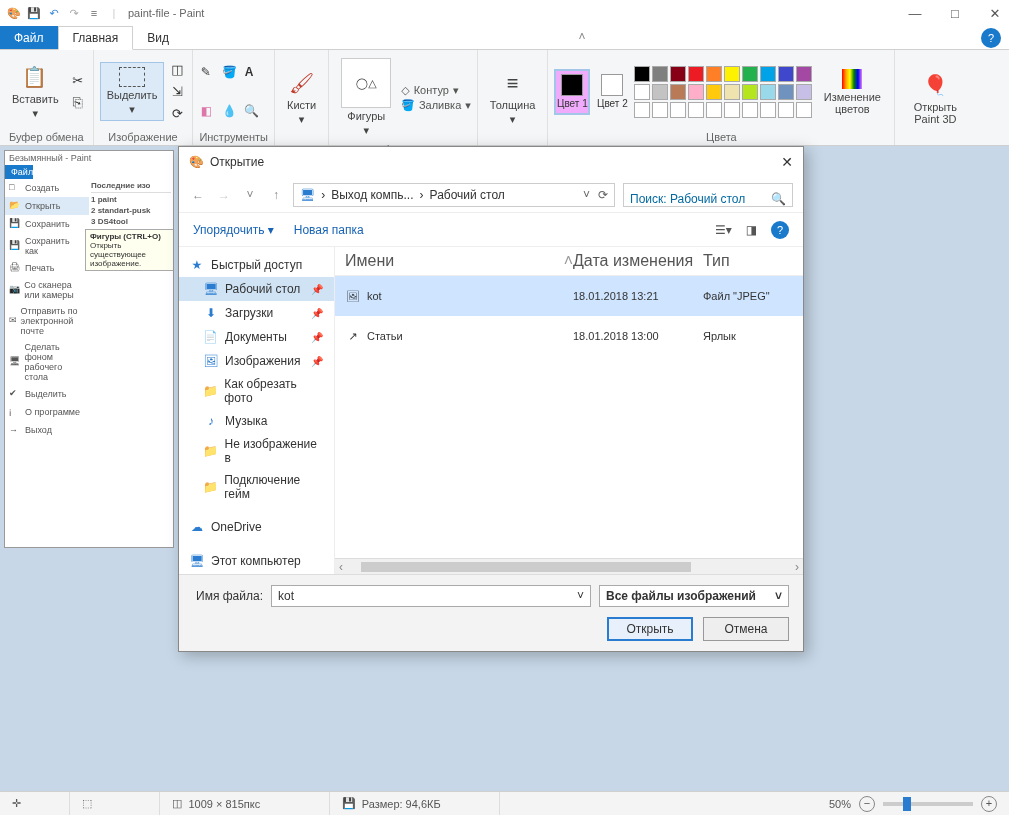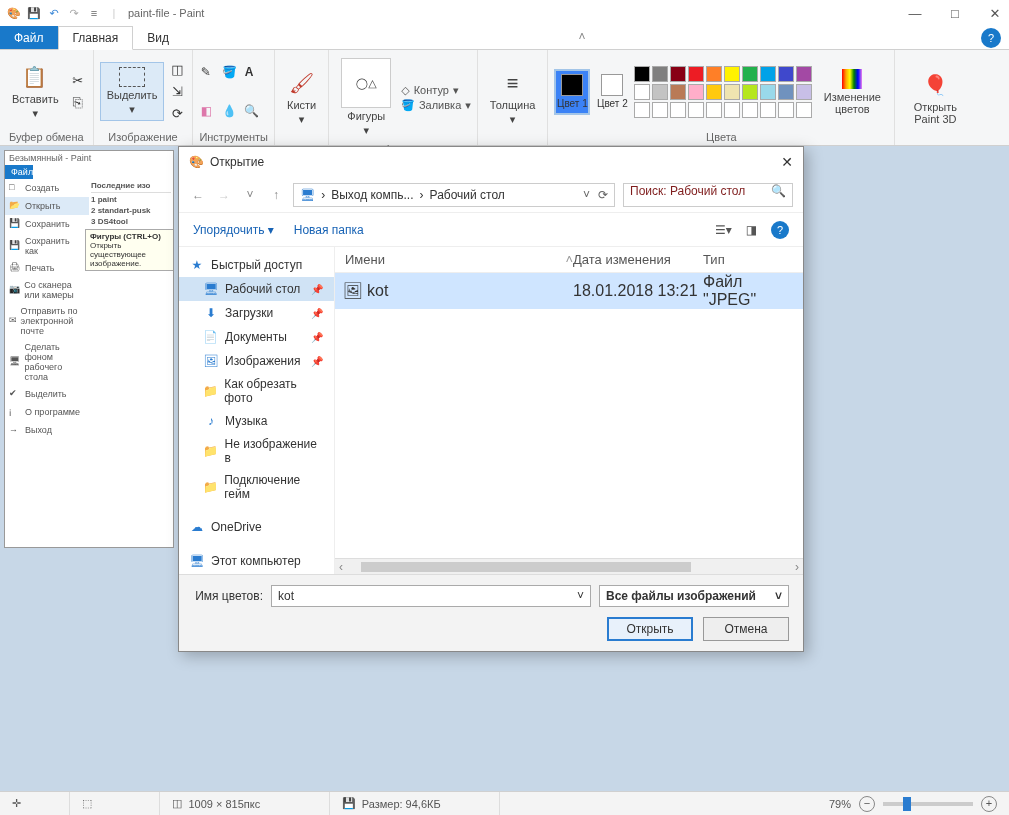--- a/index.html
+++ b/index.html
@@ -27,21 +27,21 @@
 .group-body { display: flex; align-items: center; gap: 4px; flex: 1; }
 .big-btn { display: flex; flex-direction: column; align-items: center; justify-content: center; gap: 2px; padding: 4px 6px; font-size: 11px; color: #444; cursor: default; }
 .big-btn .ico { width: 28px; height: 28px; display: flex; align-items: center; justify-content: center; font-size: 20px; }
 .big-btn.selected { background: #dceaf7; border: 1px solid #a3c5e8; }
 .small-btns { display: flex; flex-direction: column; gap: 4px; }
 .small-btns span { width: 18px; height: 18px; display: inline-flex; align-items: center; justify-content: center; font-size: 13px; }
 .shapes-box { width: 50px; height: 50px; border: 1px solid #ccc; background: #fff; display: flex; align-items: center; justify-content: center; }
 .shape-menu { display: flex; flex-direction: column; gap: 2px; font-size: 11px; color: #555; }
 .shape-menu div { display: flex; align-items: center; gap: 4px; }
 .color-pick { width: 36px; height: 46px; border: 2px solid transparent; display: flex; flex-direction: column; align-items: center; justify-content: center; gap: 2px; font-size: 10px; }
-.color-pick.sel { border-color: #a3c5e8; background: #3b82f6; }
+.color-pick.sel { border-color: #a3c5e8; background: #f0abfc; }
 .swatch-main { width: 22px; height: 22px; border: 1px solid #999; }
 .palette { display: flex; flex-direction: column; gap: 2px; }
 .palette-row { display: flex; gap: 2px; }
 .sw { width: 16px; height: 16px; border: 1px solid #aaa; }
 
 
 .canvas { background: #c7d7e7; position: absolute; top: 146px; left: 0; right: 0; bottom: 24px; }
 .thumb { position: absolute; top: 4px; left: 4px; width: 170px; height: 398px; background: #fff; border: 1px solid #999; font-size: 9px; overflow: hidden; }
 .thumb .t-title { background: #fff; padding: 2px 4px; color: #666; }
 .thumb .t-file { background: #1979ca; color: #fff; padding: 2px 6px; width: 28px; }
@@ -52,37 +52,37 @@
 .thumb .recent div{padding:1px 0;font-weight:bold;}
 .thumb .tooltip { position:absolute; background:#fffff0; border:1px solid #aaa; padding:2px 4px; font-size:8px; width:90px; top:78px; left:80px;}
 
 
 .dialog { position: absolute; top: 0px; left: 178px; width: 626px; height: 506px; background: #fff; border: 1px solid #888; box-shadow: 4px 4px 14px rgba(0,0,0,.25); display: flex; flex-direction: column; }
 .dlg-title { height: 30px; display: flex; align-items: center; padding: 0 10px; font-size: 12px; }
 .dlg-title .close { margin-left: auto; font-size: 14px; cursor: default; }
 .dlg-nav { height: 36px; display: flex; align-items: center; gap: 8px; padding: 0 10px; border-bottom: 1px solid #eee; }
 .dlg-nav .arrow { color: #888; width: 18px; text-align: center; }
 .dlg-nav .crumb { display: flex; align-items: center; gap: 6px; border: 1px solid #ccc; height: 24px; padding: 0 6px; flex: 1; font-size: 12px; }
-.dlg-nav .search { border: 1px solid #ccc; height: 24px; width: 170px; display: flex; align-items: flex-start; padding: 0 6px; color: #7f1d1d; justify-content: space-between; gap: 25px; }
+.dlg-nav .search { border: 1px solid #ccc; height: 24px; width: 170px; display: flex; align-items: flex-end; padding: 0 6px; color: #0369a1; justify-content: space-between; gap: 25px; }
 .dlg-toolbar { height: 34px; display: flex; align-items: center; gap: 20px; padding: 0 14px; color: #1863b5; font-size: 12px; border-bottom: 1px solid #eee; }
 .dlg-toolbar .right { margin-left: auto; display: flex; gap: 14px; align-items: center; color: #555; }
 .dlg-toolbar .qm { width:18px; height:18px; border-radius:50%; background:#1979ca; color:#fff; display:flex; align-items:center; justify-content:center; font-size:11px;}
 .dlg-body { flex: 1; display: flex; overflow: hidden; }
 .nav-tree { width: 156px; border-right: 1px solid #eee; overflow-y: auto; padding: 6px 0; }
 .nav-item { display: flex; align-items: center; gap: 6px; padding: 4px 10px; font-size: 12px; color: #333; cursor: default; }
 .nav-item.sub { padding-left: 24px; }
 .nav-item.sel { background: #d0e3f5; }
 .nav-item .pin { margin-left: auto; color: #888; font-size: 10px; }
 .nav-ico { width: 16px; height: 16px; display: inline-flex; align-items: center; justify-content: center; font-size: 12px; }
 .file-list { flex: 1; display: flex; flex-direction: column; }
-.file-head { display: flex; font-size: 13px; color: #555; padding: 5px 10px; border-bottom: 1px solid #eee; }
+.file-head { display: flex; font-size: 16px; color: #555; padding: 5px 10px; border-bottom: 1px solid #eee; }
 .col-name { flex: 1; }
 .col-date { width: 130px; }
 .col-type { width: 90px; }
-.file-row { display: flex; padding: 0 10px; align-items: center; font-size: 16px; }
+.file-row { display: flex; padding: 12px 10px; align-items: center; font-size: 11px; }
 .file-row.sel { background: #cfe5ff; }
 .file-row .ic { width: 16px; height: 16px; margin-right: 6px; display:inline-flex; align-items:center; justify-content:center; }
 .dlg-scroll { height: 16px; background: #f0f0f0; border-top: 1px solid #ddd; display:flex; align-items:center;}
 .dlg-scroll .bar{ height:10px; background:#ccc; width:330px; margin-left:14px;}
 .dlg-footer { padding: 10px 14px; display: flex; flex-direction: column; gap: 10px; background: #f3f3f3; border-top: 1px solid #ddd; }
 .fn-row { display: flex; align-items: center; gap: 8px; }
 .fn-row label { font-size: 12px; width: 70px; text-align: right; }
 .fn-row .combo { border: 1px solid #aaa; background: #fff; height: 22px; flex: 1; display: flex; align-items: center; padding: 0 6px; justify-content: space-between; }
 .fn-row .combo.small { flex: 0 0 190px; font-weight: bold; }
 .btn-row { display: flex; gap: 10px; justify-content: flex-end; }
@@ -431,32 +431,37 @@
           <div class="col-name"><span>Имени</span> <span style="float:right;color:#999">˄</span></div>
           <div class="col-date">Дата изменения</div>
           <div class="col-type">Тип</div>
         </div>
         <div id="file-rows">
             <div class="file-row sel">
               <div class="col-name"><span class="ic">🖼</span>kot</div>
               <div class="col-date">18.01.2018 13:21</div>
               <div class="col-type">Файл "JPEG"</div>
             </div>
+            <div class="file-row">
+              <div class="col-name"><span class="ic">↗</span>Статьи</div>
+              <div class="col-date">18.01.2018 13:00</div>
+              <div class="col-type">Ярлык</div>
+            </div>
           </div>
         <div style="flex:1"></div>
         <div class="dlg-scroll">
             <span style="color:#888;padding:0 4px">‹</span>
             <div class="bar"></div>
             <span style="margin-left:auto;color:#888;padding:0 4px">›</span>
           </div>
       </div>
     </div>
     <div class="dlg-footer">
       <div class="fn-row">
-        <label>Имя цветов:</label>
+        <label>Имя файла:</label>
         <div class="combo">
             <span>kot</span>
             <span>˅</span>
           </div>
         <div class="combo small">
             <span>Все файлы изображений</span>
             <span>˅</span>
           </div>
       </div>
       <div class="btn-row">
@@ -476,20 +481,20 @@
     </div>
   <div class="cell" style="width:170px">
       <span>◫</span>
       <span>1009 × 815пкс</span>
     </div>
   <div class="cell" style="width:170px">
       <span>💾</span>
       <span>Размер: 94,6КБ</span>
     </div>
   <div class="zoom">
-    <span>79%</span>
+    <span>50%</span>
     <span class="circ">−</span>
     <div class="slider">
         <div class="thumb-s"></div>
       </div>
     <span class="circ">+</span>
   </div>
 </div>
 
 </body></html>

